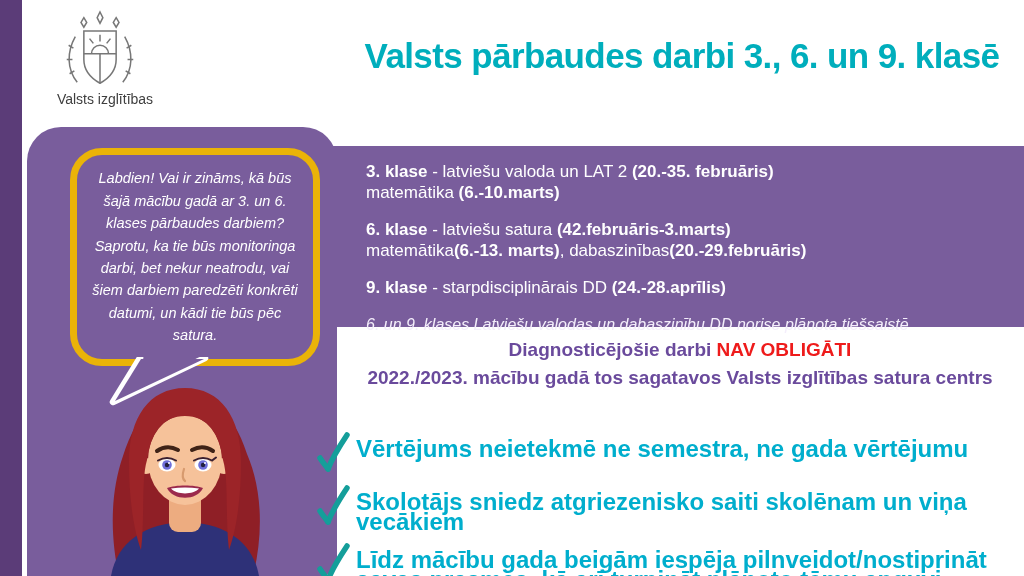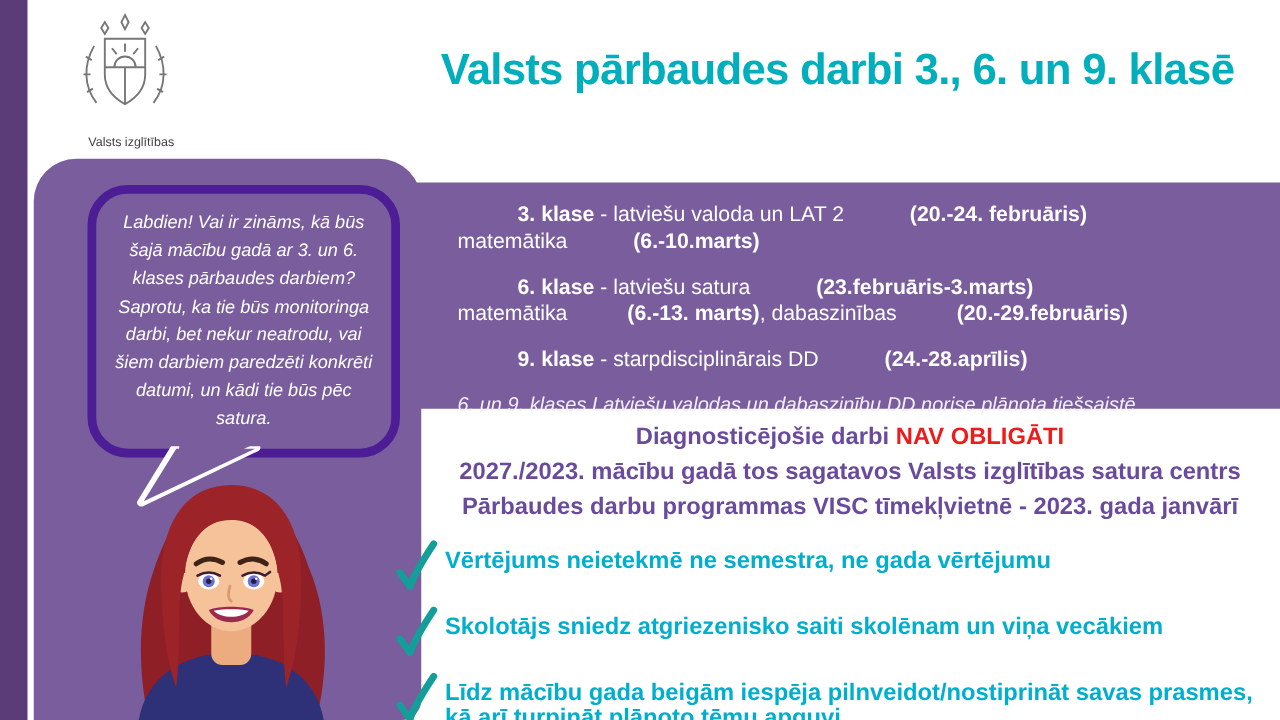--- a/index.html
+++ b/index.html
@@ -8,57 +8,57 @@
     background:#ffffff; font-family:"Liberation Sans", sans-serif;
   }
   .left-bar { position:absolute; left:0; top:0; width:22px; height:576px; background:#5b3c78; }
   .left-panel {
     position:absolute; left:27px; top:127px; width:310px; height:449px;
     background:#795d9c; border-radius:34px 34px 16px 0;
   }
   
   .logo-emblem { position:absolute; left:62px; top:10px; width:76px; height:80px; }
   .logo-text {
-    position:absolute; left:30px; top:108px; width:150px; text-align:center;
-    font-size:10px; line-height:1.35; color:#3f3f3f;
+    position:absolute; left:30px; top:90px; width:150px; text-align:center;
+    font-size:14px; line-height:1.35; color:#3f3f3f;
   }
   
   .slide-title {
-    position:absolute; left:336px; top:36px; width:668px; text-align:center;
+    position:absolute; left:348px; top:36px; width:668px; text-align:center;
     font-size:35px; font-weight:800; letter-spacing:-0.6px; color:#00aebc; white-space:nowrap;
   }
   
   .banner {
     position:absolute; left:330px; top:146px; width:694px; height:181px;
     background:#795d9c; color:#ffffff; box-sizing:border-box;
     padding:15px 18px 0 36px; font-size:17px; line-height:21px;
   }
   .banner p { margin:0 0 16px 0; }
-  .banner .b { font-weight:bold;margin-left:48px; }
+  .banner .b { font-weight:bold; }
   .banner-note {
     margin-top:11px; font-style:italic; font-size:16px; text-align:left; color:#f4eefb;
   }
   
   .info-block {
     position:absolute; left:340px; top:336px; width:680px; text-align:center;
     font-weight:bold; font-size:19px; line-height:28px; color:#6a4a9c;
   }
   .info-red { color:#ee1b1b; }
   
   .checklist { position:absolute; left:316px; top:430px; width:700px; }
   .check-item {
     display:flex; align-items:flex-start; margin-bottom:9px;
-    color:#00aecd; font-weight:bold; font-size:19px; line-height:20px;
+    color:#00aecd; font-weight:bold; font-size:24px; line-height:20px;
   }
   .check-icon { flex:0 0 40px; margin-top:2px; }
   .check-item .txt { padding-top:9px; }
   
   .speech-bubble {
     position:absolute; left:70px; top:148px; width:250px; height:218px;
-    background:#795d9c; border:7px solid #4c1d95; border-radius:32px;
+    background:#795d9c; border:7px solid #eab308; border-radius:32px;
     box-sizing:border-box; display:flex; align-items:center;
     color:#ffffff; font-style:italic; font-size:14.5px; line-height:1.55; text-align:center;
     padding:14px 12px;
   }
   .bubble-tail { position:absolute; left:105px; top:357px; width:110px; height:50px; }
   .avatar { position:absolute; left:85px; top:376px; width:200px; height:200px; }
 </style>
 </head>
 <body>
 
@@ -82,37 +82,36 @@
     <path d="M68 40 L73 37 M69 52 L75 52 M67 64 L72 67"></path>
   </svg>
   <div class="logo-text">
     <div>Valsts izglītības</div>
   </div>
 
   <div class="slide-title">Valsts pārbaudes darbi 3., 6. un 9. klasē</div>
 
   <div class="banner">
     <p>
-      <span class="b">3. klase</span><span> - latviešu valoda un LAT 2 </span><span class="b">(20.-24. februāris)</span><br>
+      <span class="b">3. klase</span><span> - latviešu valoda un LAT 2 </span><span class="b">(20.-35. februāris)</span><br>
       <span>matemātika </span><span class="b">(6.-10.marts)</span>
     </p>
     <p>
-      <span class="b">6. klase</span><span> - latviešu satura </span><span class="b">(23.februāris-3.marts)</span><br>
+      <span class="b">6. klase</span><span> - latviešu satura </span><span class="b">(42.februāris-3.marts)</span><br>
       <span>matemātika</span><span class="b">(6.-13. marts)</span><span>, dabaszinības</span><span class="b">(20.-29.februāris)</span>
     </p>
     <p>
       <span class="b">9. klase</span><span> - starpdisciplinārais DD </span><span class="b">(24.-28.aprīlis)</span>
     </p>
     <div class="banner-note">6. un 9. klases Latviešu valodas un dabaszinību DD norise plānota tiešsaistē</div>
   </div>
 
   <div class="info-block">
     <div><span>Diagnosticējošie darbi </span><span class="info-red">NAV OBLIGĀTI</span></div>
-    <div>2027./2023. mācību gadā tos sagatavos Valsts izglītības satura centrs</div>
-    <div>Pārbaudes darbu programmas VISC tīmekļvietnē - 2023. gada janvārī</div>
+    <div>2022./2023. mācību gadā tos sagatavos Valsts izglītības satura centrs</div>
   </div>
 
   <div class="checklist">
     <div class="check-item">
       <svg class="check-icon" width="40" height="42" viewBox="0 0 40 42" fill="none">
         <path d="M31 3 C 25 12, 17 24, 12 37" stroke="#149e9a" stroke-width="5.5" stroke-linecap="round"></path>
         <path d="M4 26 C 6.5 30, 9.5 33.5, 12 37" stroke="#149e9a" stroke-width="5.5" stroke-linecap="round"></path>
       </svg>
       <span class="txt">Vērtējums neietekmē ne semestra, ne gada vērtējumu</span>
     </div>

